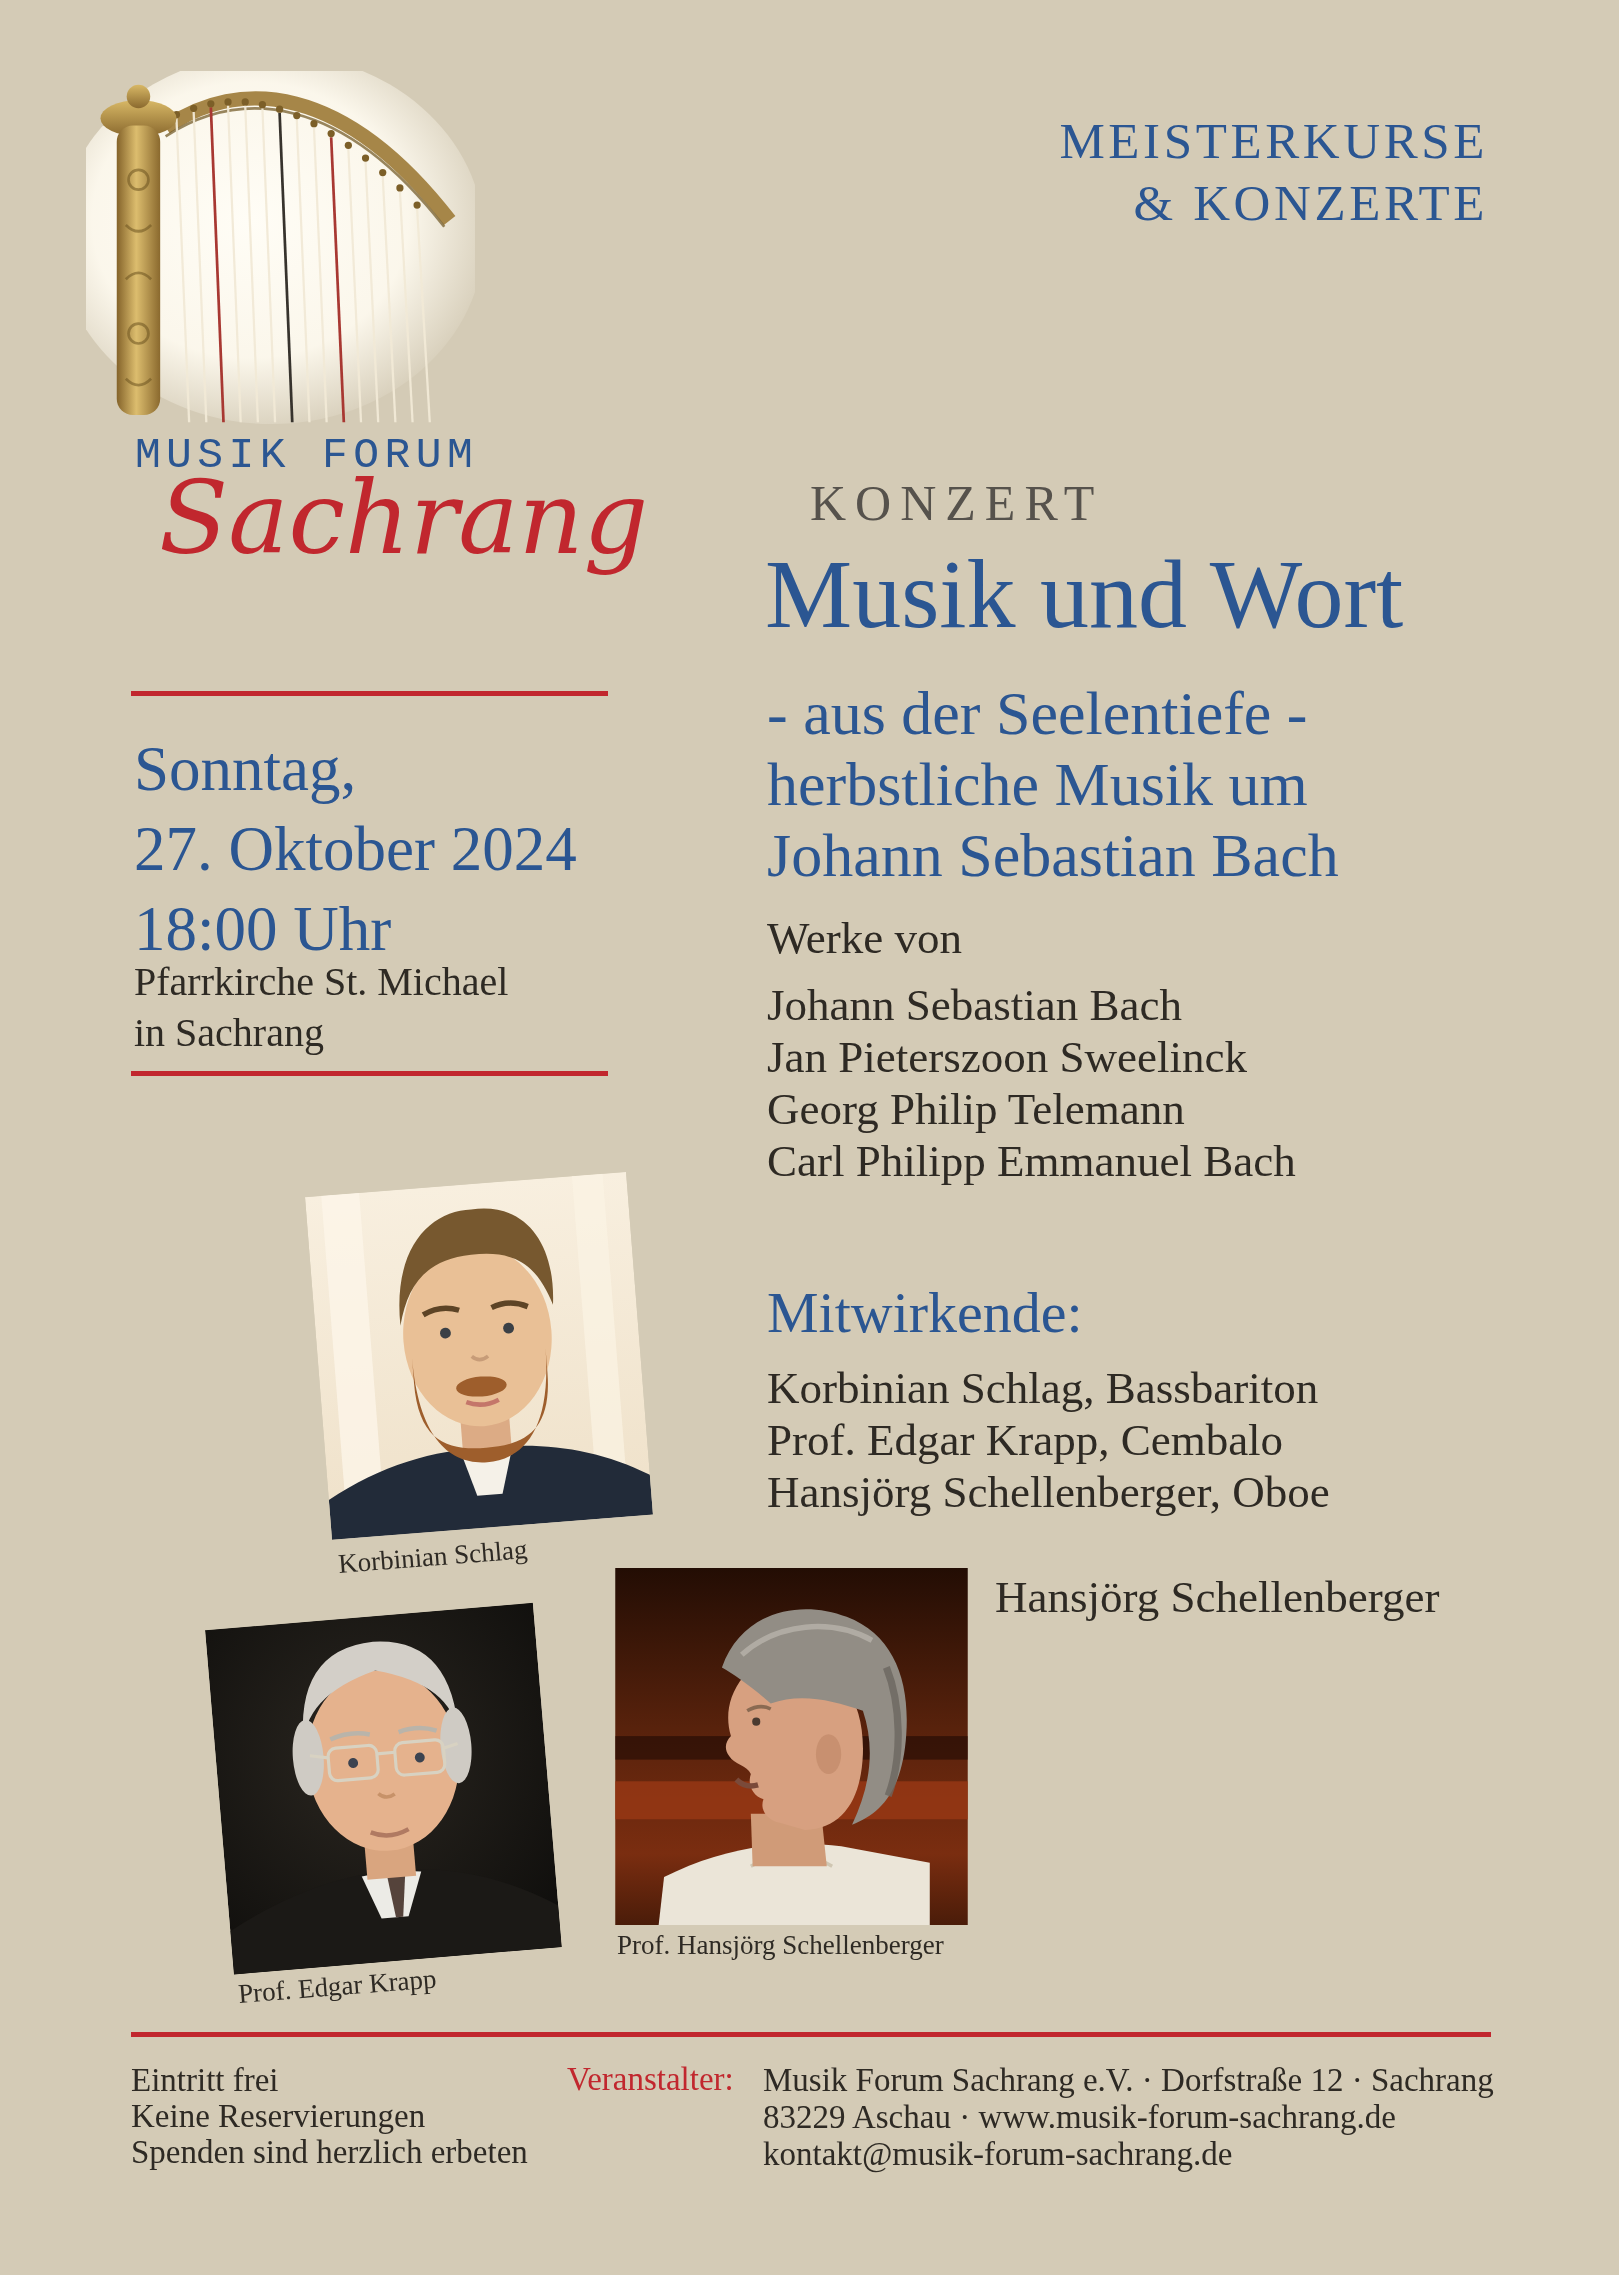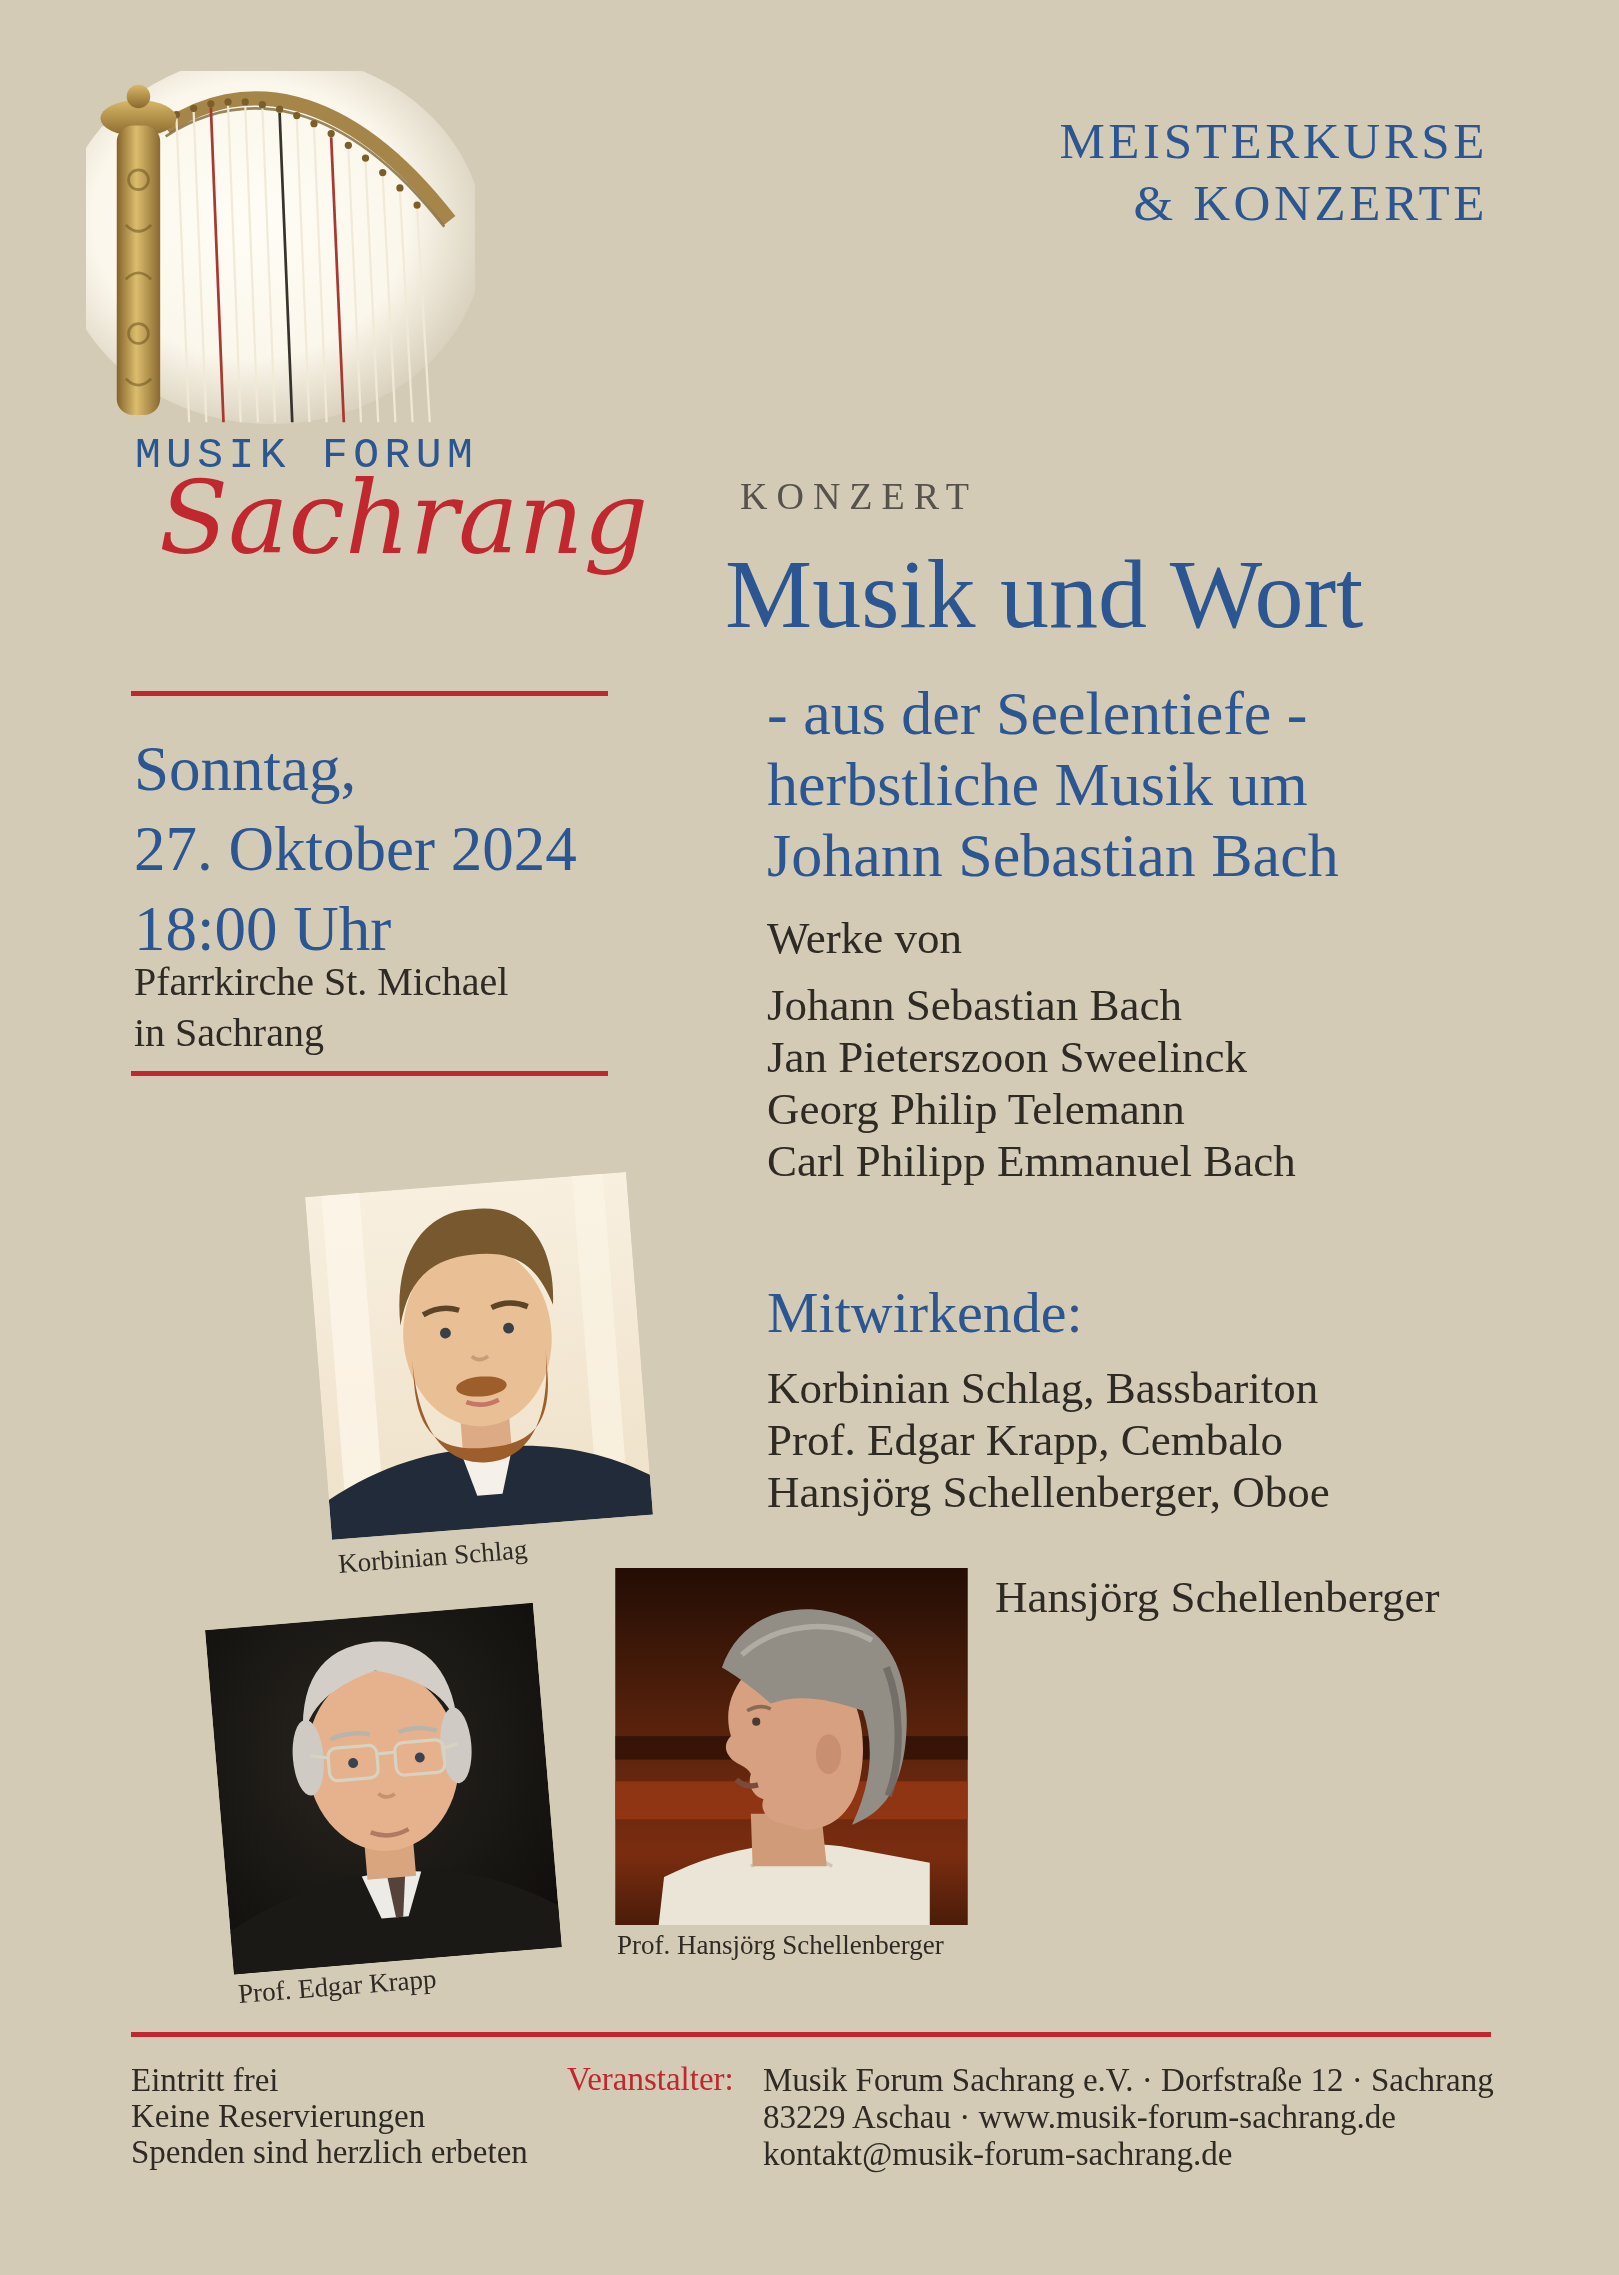--- a/index.html
+++ b/index.html
@@ -16,22 +16,22 @@
 
   .brand-name   { left:112px; top:431px; width:389px; text-align:center;
                   font-size:43px; letter-spacing:5.4px;font-family:Liberation Mono, monospace; }
   .brand-script { left:159px; top:463px; width:416px; text-align:center;
                   font-family:"DejaVu Serif", serif; font-style:italic;
                   font-size:101px; line-height:1.1; }
 
   .program-tag { right:131px; top:110px; text-align:right;
                  font-size:51px; letter-spacing:3.6px; line-height:62px; }
 
-  .kicker   { left:740px; top:474px; font-size:38px; letter-spacing:9px; }
-  .title    { left:725px; top:543px; font-size:98px; line-height:1.05; }
+  .kicker   { left:810px; top:474px; font-size:50px; letter-spacing:9px; }
+  .title    { left:765px; top:543px; font-size:98px; line-height:1.05; }
   .subtitle { left:767px; top:678px; font-size:62px; line-height:71px; }
 
   .works-heading { left:767px; top:912px; font-size:45px; }
   .works-list    { left:767px; top:979px; font-size:45px; line-height:52px; }
 
   .schedule { left:134px; top:729px; font-size:63px; line-height:80px; }
   .venue    { left:134px; top:956px; font-size:40px; line-height:51px; }
 
   .performers-heading { left:767px; top:1279px; font-size:58px; }
   .performers-list    { left:767px; top:1362px; font-size:45px; line-height:52px; }

